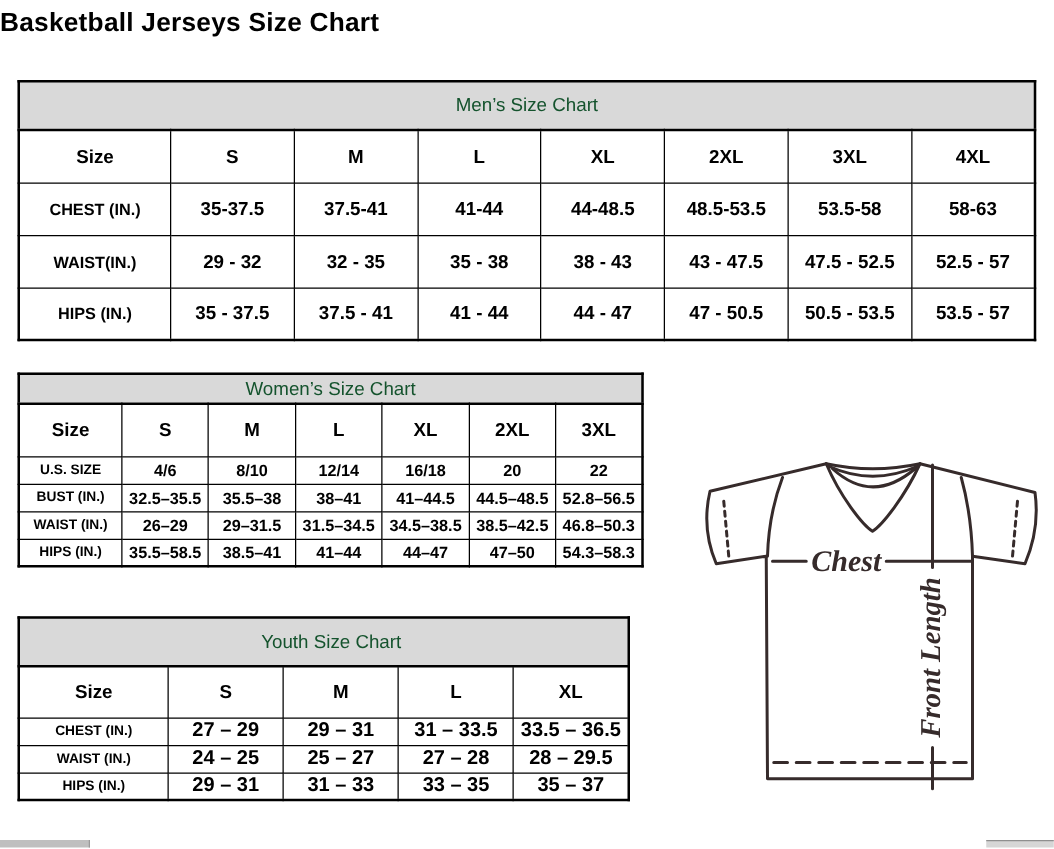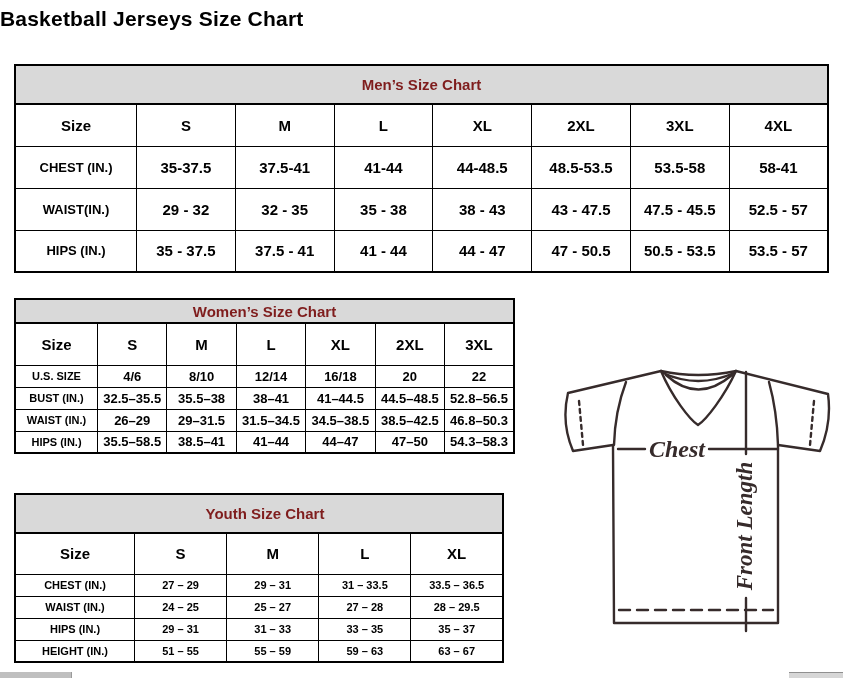--- a/index.html
+++ b/index.html
@@ -23,21 +23,21 @@
   .section{position:absolute;}
   .section-men{left:14px;top:64px;width:815px;}
   .section-women{left:14px;top:298px;width:501px;}
   .section-youth{left:14px;top:493px;width:490px;}
   .table-title{
     box-sizing:border-box;
     background:var(--header-bg);
     border:2px solid var(--border-c);
     border-bottom:none;
     display:flex;align-items:center;justify-content:center;
-    font-weight:bold;font-size:15px;color:#7f1d1d;
+    font-weight:normal;font-size:15px;color:#14532d;
   }
   .section-men .table-title{height:39px;}
   .section-women .table-title{height:24px;}
   .section-youth .table-title{height:39px;padding-left:12px;}
   table{
     border-collapse:collapse;table-layout:fixed;width:100%;
     border:2px solid var(--border-c);
   }
   th,td{
     border:1px solid var(--border-c);
@@ -58,21 +58,21 @@
   .section-women th:first-child{width:81px;}
   .section-women thead th{font-size:15px;}
   .section-women tbody th{font-size:11px;}
   .section-women tbody td{font-size:13px;}
   
   .section-youth thead tr{height:41px;}
   .section-youth tbody tr{height:22px;}
   .section-youth th:first-child{width:118px;}
   .section-youth thead th{font-size:15px;}
   .section-youth tbody th{font-size:11px;}
-  .section-youth tbody td{font-size:11px;}
+  .section-youth tbody td{font-size:16px;}
 
   .jersey{position:absolute;left:556px;top:360px;width:282px;height:302px;}
   .jersey svg{display:block;width:100%;height:100%;}
   .jersey text{
     font-family:"Liberation Serif", serif;
     font-style:italic;font-weight:bold;
     fill:var(--diagram-c);
   }
   .scroll-frag{position:absolute;}
   .scroll-frag.left{left:0;top:672px;width:71px;height:6px;background:#bfbfbf;border-right:1px solid #9a9a9a;}
@@ -103,30 +103,30 @@
           </thead>
           <tbody>
             <tr>
               <th>CHEST (IN.)</th>
               <td>35-37.5</td>
               <td>37.5-41</td>
               <td>41-44</td>
               <td>44-48.5</td>
               <td>48.5-53.5</td>
               <td>53.5-58</td>
-              <td>58-41</td>
+              <td>58-63</td>
             </tr>
             <tr>
               <th>WAIST(IN.)</th>
               <td>29 - 32</td>
               <td>32 - 35</td>
               <td>35 - 38</td>
               <td>38 - 43</td>
               <td>43 - 47.5</td>
-              <td>47.5 - 45.5</td>
+              <td>47.5 - 52.5</td>
               <td>52.5 - 57</td>
             </tr>
             <tr>
               <th>HIPS (IN.)</th>
               <td>35 - 37.5</td>
               <td>37.5 - 41</td>
               <td>41 - 44</td>
               <td>44 - 47</td>
               <td>47 - 50.5</td>
               <td>50.5 - 53.5</td>
@@ -222,27 +222,20 @@
               <td>27 – 28</td>
               <td>28 – 29.5</td>
             </tr>
             <tr>
               <th>HIPS (IN.)</th>
               <td>29 – 31</td>
               <td>31 – 33</td>
               <td>33 – 35</td>
               <td>35 – 37</td>
             </tr>
-            <tr>
-              <th>HEIGHT (IN.)</th>
-              <td>51 – 55</td>
-              <td>55 – 59</td>
-              <td>59 – 63</td>
-              <td>63 – 67</td>
-            </tr>
           </tbody>
         </table>
       </div>
   </div>
 
   <div class="jersey">
     <svg viewBox="0 0 282 300">
       <g fill="none" stroke="#362b2b" stroke-width="2.4" stroke-linejoin="round" stroke-linecap="round">
 
         <path d="M 105 10 L 12 32 Q 5 62 17 90 L 57 84 L 58 262 L 222 262 L 222 84 L 264 90 Q 276 62 272 33 L 180 10"></path>

